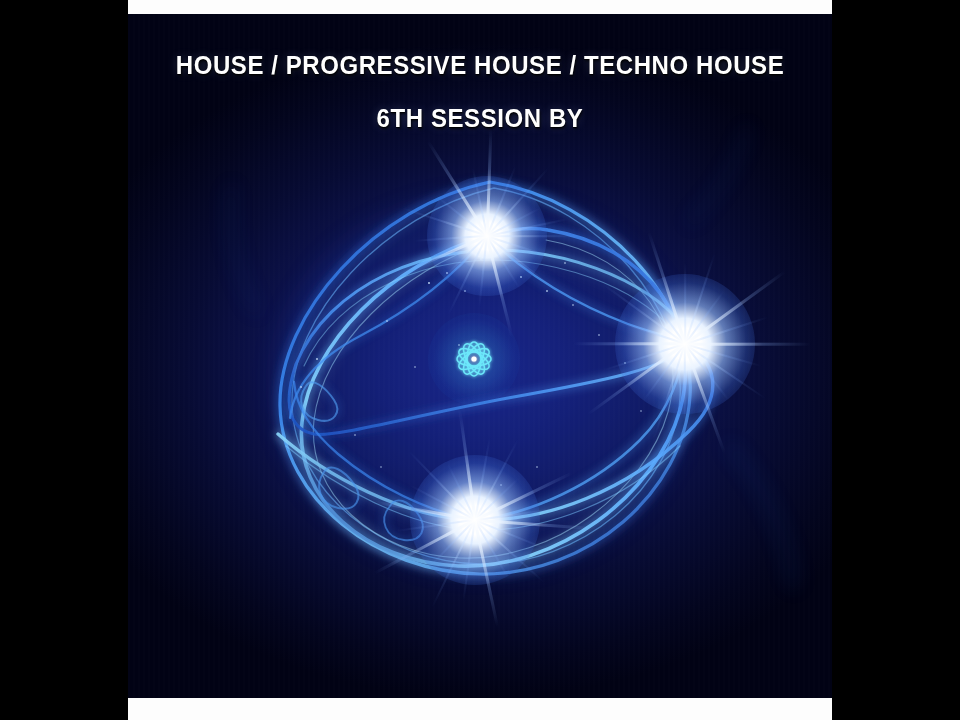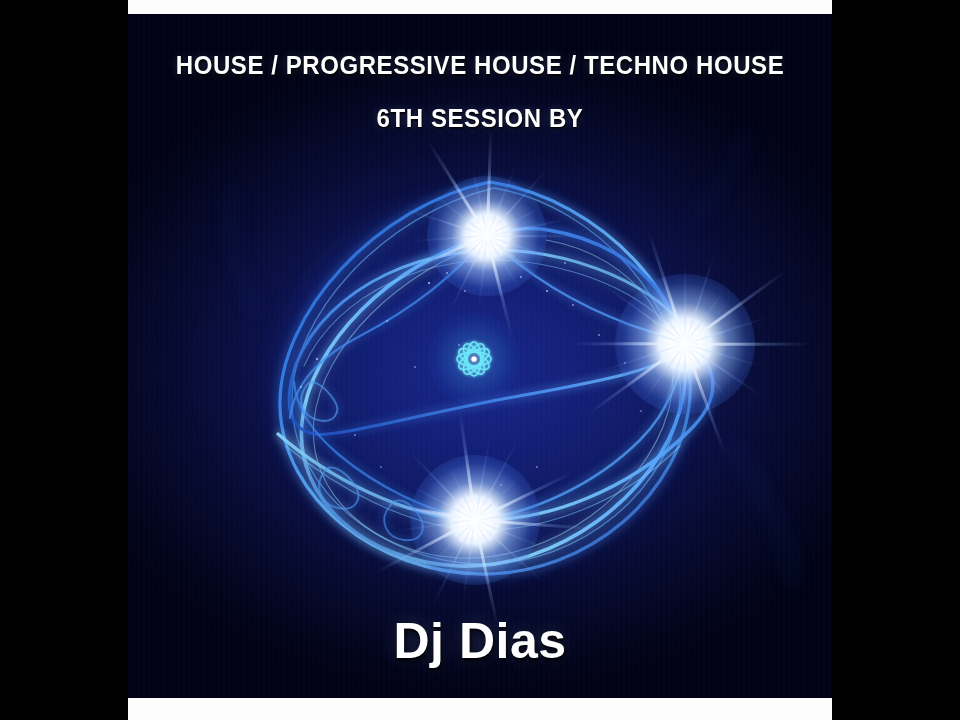--- a/index.html
+++ b/index.html
@@ -421,19 +421,18 @@
       <div class="ray" style="width:60px;transform:translate(0,-50%) rotate(316deg);"></div>
       <div class="spike" style="width:108px;transform:translate(0,-50%) rotate(334deg);"></div>
       <div class="ray" style="width:86px;transform:translate(0,-50%) rotate(352deg);"></div>
     </div>
 
     <div class="title-block">
       <div class="title-line1">HOUSE / PROGRESSIVE HOUSE / TECHNO HOUSE</div>
       <div class="title-line2">6TH SESSION BY</div>
     </div>
 
-    <div class="artist-name">Dj Dias</div>
 
   </div>
 
   <div class="bottom-white-band"></div>
 
 </div>
 
 </body></html>

